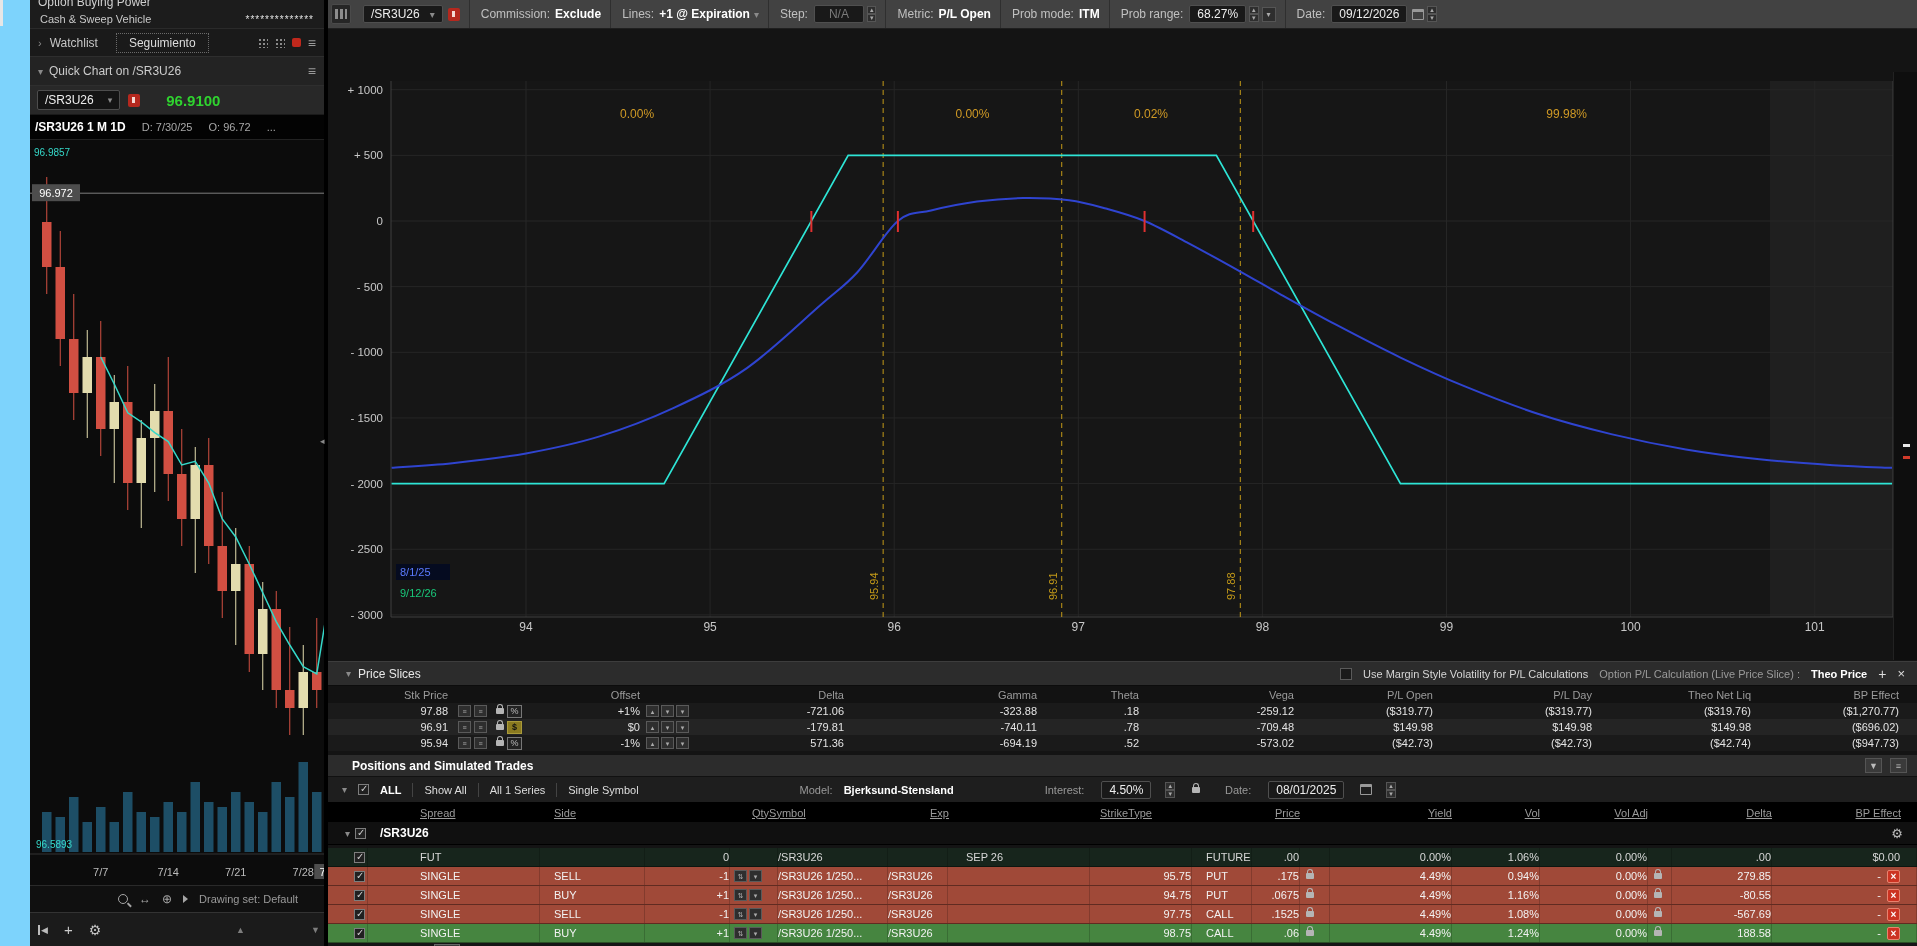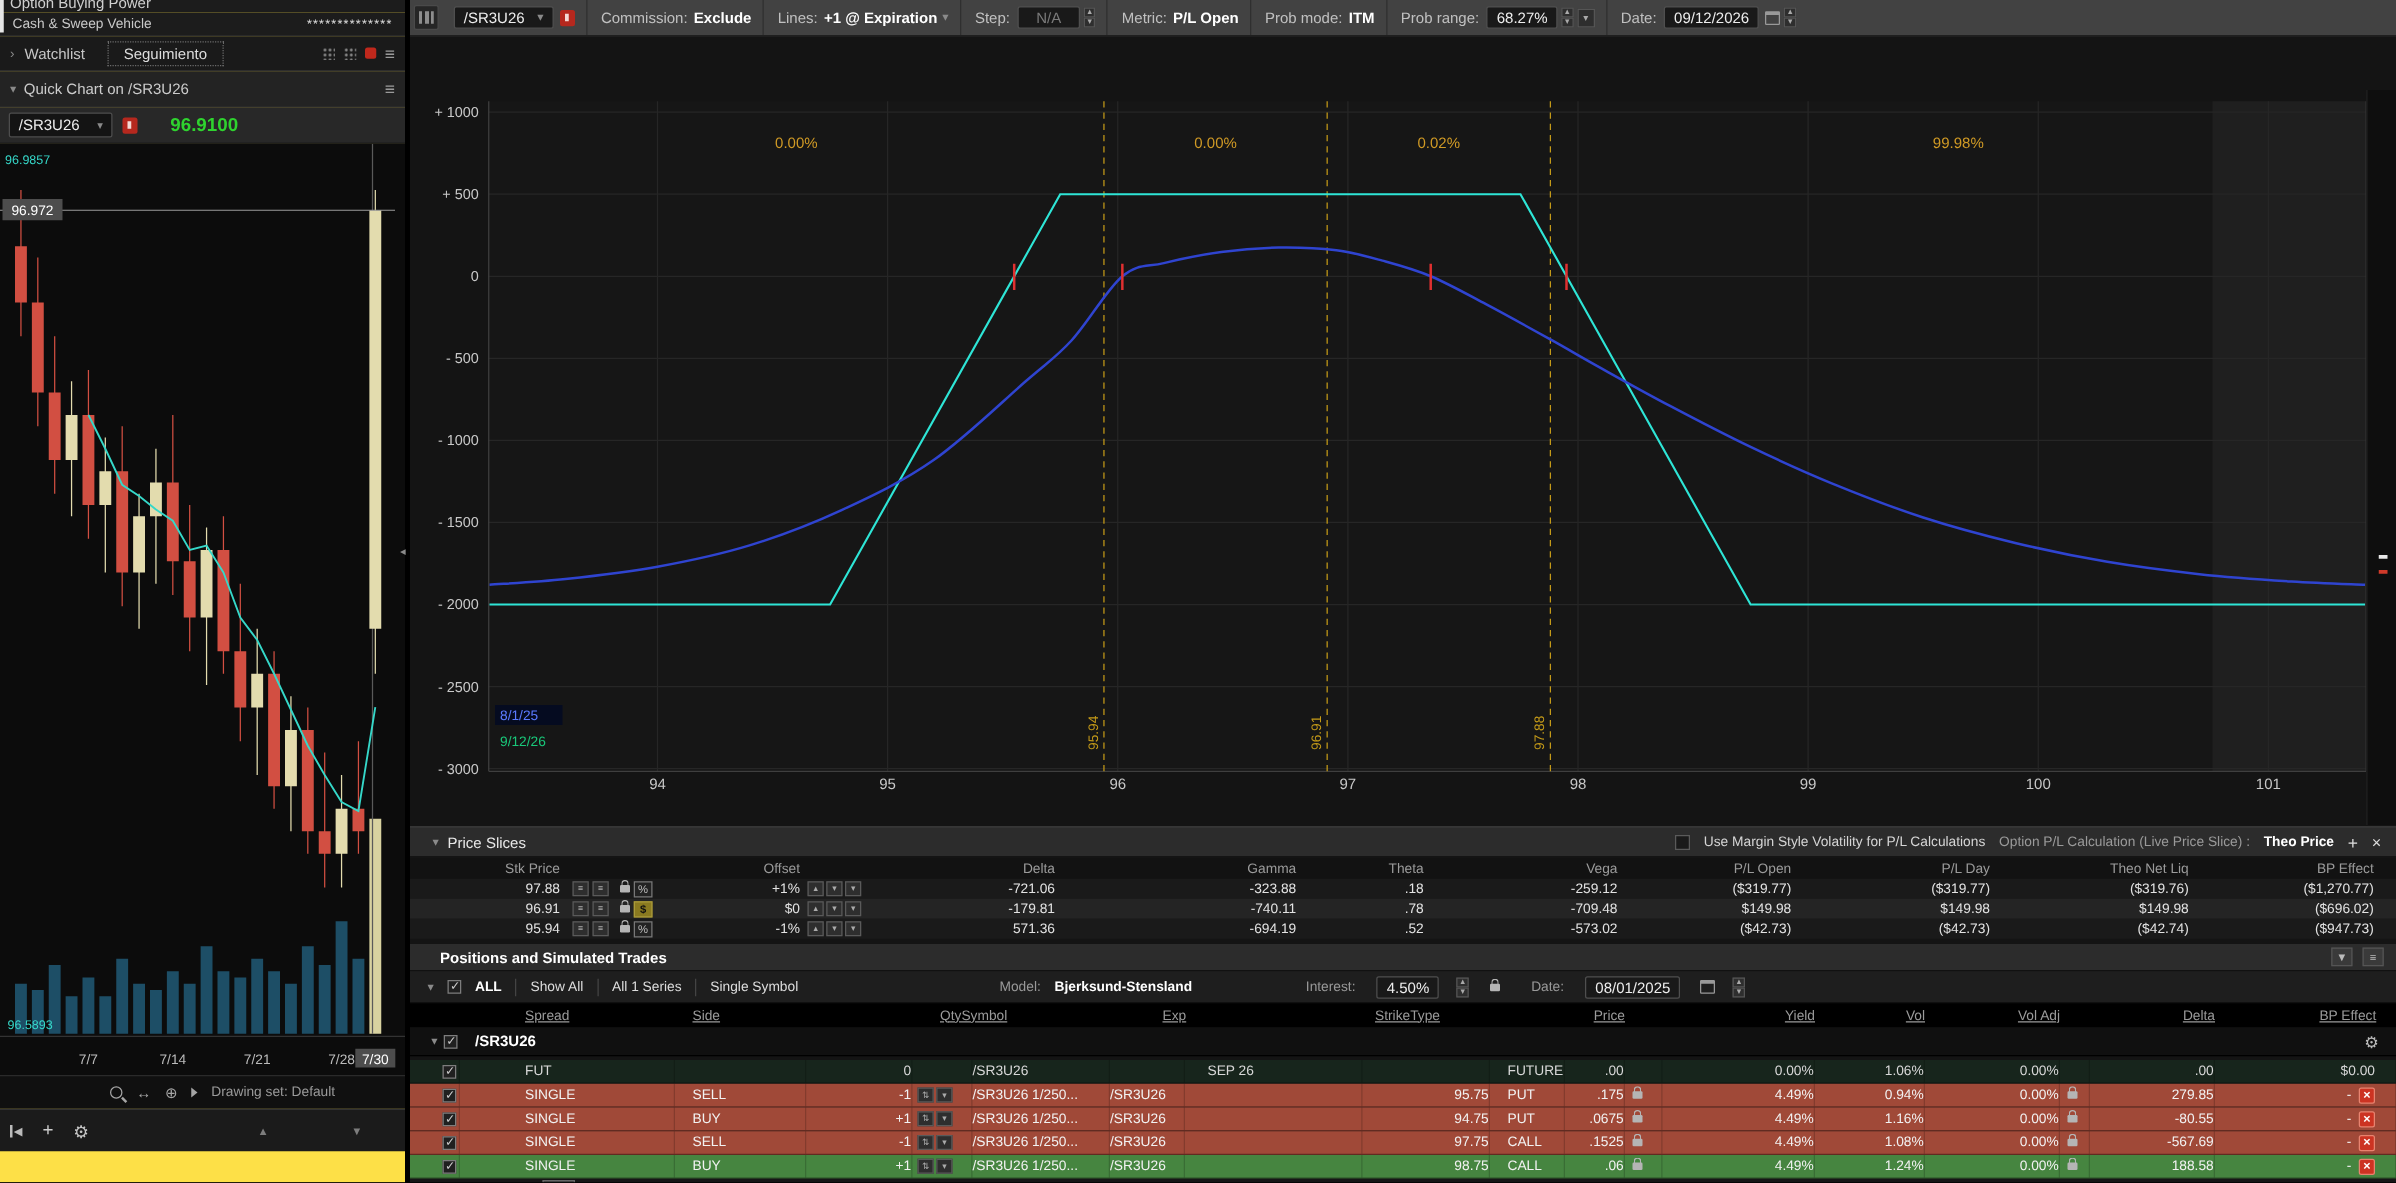--- a/index.html
+++ b/index.html
@@ -1,21 +1,21 @@
 <!DOCTYPE html>
 <html><head>
 <meta charset="utf-8">
 <style>
   html,body{margin:0;padding:0;background:#000;}
   #app{position:relative;width:1917px;height:946px;background:#000;overflow:hidden;
        font-family:"Liberation Sans",sans-serif;color:#ddd;-webkit-font-smoothing:antialiased;}
   #app *{box-sizing:border-box;white-space:nowrap;}
 
   
-  #left-panel{position:absolute;left:0;top:0;width:324px;height:946px;background:#fde047;}
+  #left-panel{position:absolute;left:0;top:0;width:324px;height:946px;background:#7dd3fc;padding-left:30px;}
   .lp-scrollmark{position:absolute;left:0;top:0;width:3px;height:26px;background:#e6e6e6;z-index:5;}
   .lp-row{position:relative;width:100%;}
   .lp-top-cut{height:10px;overflow:hidden;background:#1c1c1c;font-size:12px;color:#cfcfcf;}
   .lp-top-cut span{position:absolute;left:8px;top:-5px;}
   .lp-cash{height:19px;display:flex;align-items:center;padding:0 10px;background:#1c1c1c;
            font-size:11px;color:#c9c9c9;border-bottom:1px solid #2a2a2a;}
   .masked{margin-left:auto;color:#e0e0e0;letter-spacing:1px;font-size:10px;}
   .lp-tabs{height:28px;display:flex;align-items:center;background:#1a1a1a;border-bottom:1px solid #2e2e2e;
            font-size:12px;color:#c6c6c6;padding:0 8px;gap:8px;}
   .caret{color:#8a8a8a;font-size:11px;}
@@ -199,20 +199,26 @@
       <span>Quick Chart on /SR3U26</span>
       <span class="burger" style="margin-left:auto;">≡</span>
     </div>
     <div class="lp-symrow">
       <span class="sym-select">
         <span>/SR3U26</span>
         <span class="chev">▾</span>
       </span>
       <span class="alert-ic"></span>
       <span class="lp-price">96.9100</span>
+    </div>
+    <div class="lp-info">
+      <span class="strong">/SR3U26 1 M 1D</span>
+      <span>D: 7/30/25</span>
+      <span>O: 96.72</span>
+      <span>...</span>
     </div>
     <div id="mini-chart">
         <svg width="324" height="745" xmlns="http://www.w3.org/2000/svg" style="display:block">
           <rect x="12" y="672" width="9.5" height="40" fill="#1d4e66"></rect>
           <rect x="25.5" y="677" width="9.5" height="35" fill="#1d4e66"></rect>
           <rect x="39" y="657" width="9.5" height="55" fill="#1d4e66"></rect>
           <rect x="52.5" y="682" width="9.5" height="30" fill="#1d4e66"></rect>
           <rect x="66" y="667" width="9.5" height="45" fill="#1d4e66"></rect>
           <rect x="79.5" y="682" width="9.5" height="30" fill="#1d4e66"></rect>
           <rect x="93" y="652" width="9.5" height="60" fill="#1d4e66"></rect>

